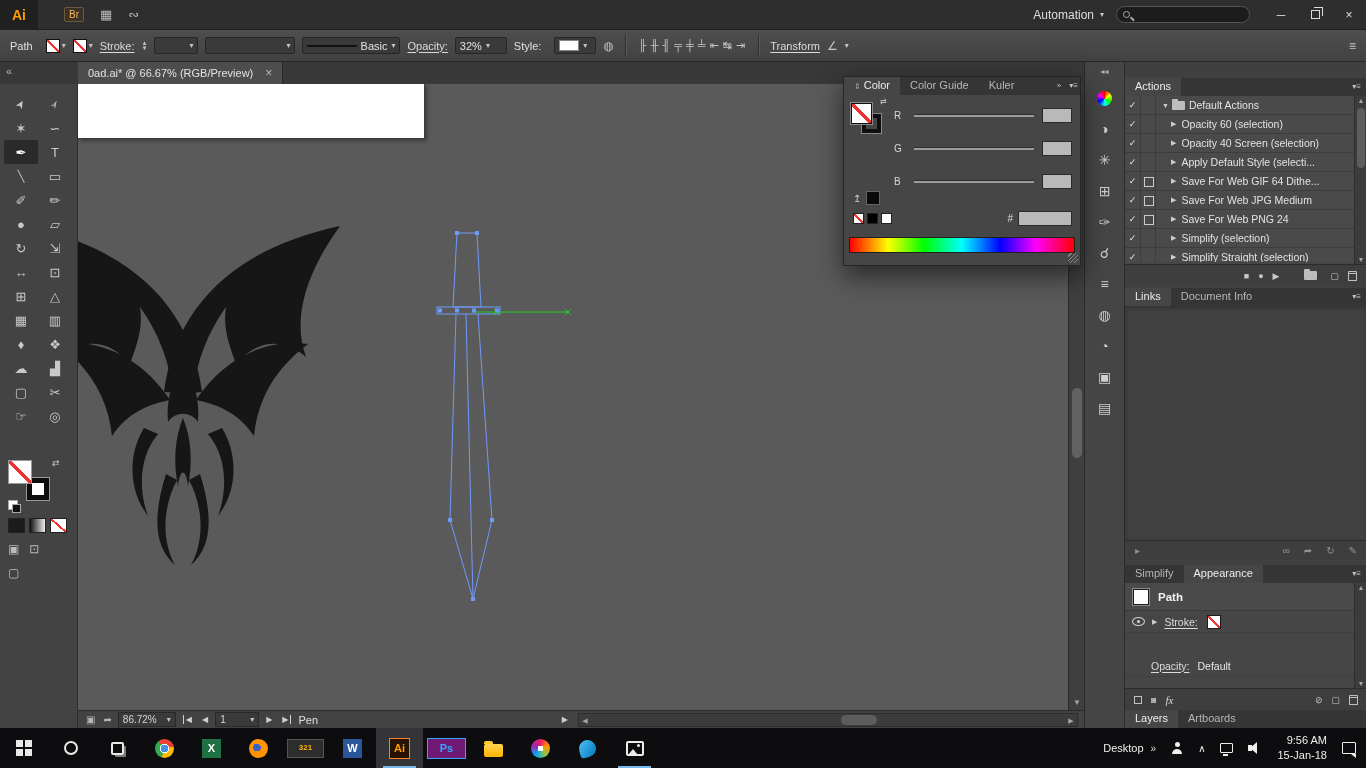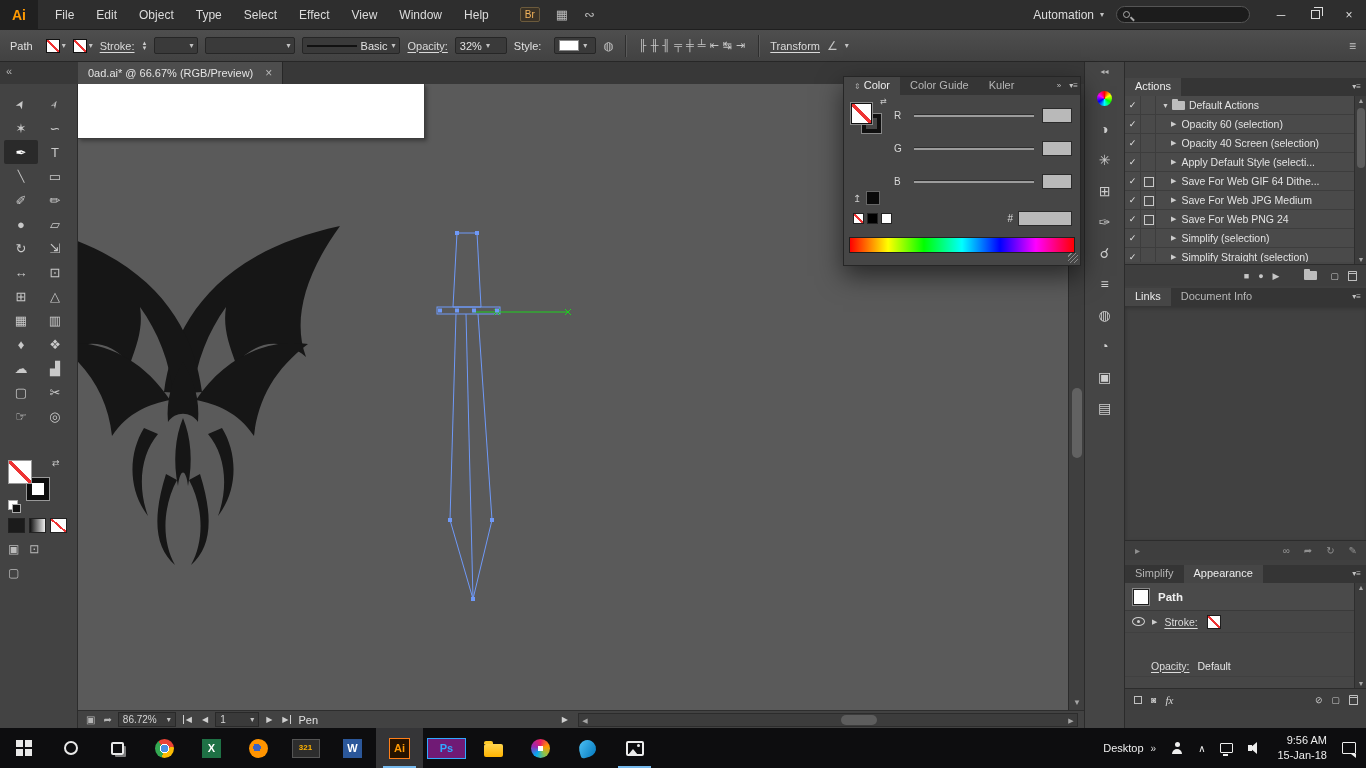--- a/index.html
+++ b/index.html
@@ -197,21 +197,21 @@
 .tb-app.active::after,.tb-app.open::after{content:"";position:absolute;left:7px;right:7px;bottom:0;height:2px;background:#76b9ed}
 .tb-ic{display:flex;align-items:center;justify-content:center}
 .tb-txt{line-height:1}
 .start .tb-ic{width:16px;height:16px;position:relative}
 .start .tb-ic::before{content:"";position:absolute;left:0;top:0;width:7px;height:7px;background:#e9e9e9;box-shadow:9px 0 #e9e9e9,0 9px #e9e9e9,9px 9px #e9e9e9}
 .cortana .tb-ic{width:14px;height:14px;border:2px solid #e9e9e9;border-radius:50%}
 .taskview .tb-ic{width:13px;height:13px;border:2px solid #e9e9e9;border-radius:2px;box-shadow:3px 3px 0 -1px rgba(233,233,233,.5)}
 .chrome .tb-ic{width:19px;height:19px;border-radius:50%;background:radial-gradient(circle,#4a90e2 0 28%,#fff 28% 37%,transparent 37%),conic-gradient(from -40deg,#ea4335 0 33%,#fbbc05 33% 66%,#34a853 66% 100%)}
 .excel .tb-ic{width:19px;height:19px;background:#1e7145;color:#fff;font-weight:bold;font-size:11px}
 .firefox .tb-ic{width:19px;height:19px;border-radius:50%;background:radial-gradient(circle at 42% 45%,#3a62c4 0 26%,transparent 26%),radial-gradient(circle,#ff9400 0 70%,#e66000 100%)}
-.mpc .tb-ic{width:28px;height:19px;background:#2d2d2d;border:1px solid #555;color:#ffb300;font-size:8px;font-weight:bold}
+.mpc .tb-ic{width:37px;height:19px;background:#2d2d2d;border:1px solid #555;color:#ffb300;font-size:8px;font-weight:bold}
 .word .tb-ic{width:19px;height:19px;background:#2b579a;color:#fff;font-weight:bold;font-size:11px}
 .illustrator .tb-ic{width:21px;height:21px;background:#261300;border:1px solid #ff7f18;color:#ff9a02;font-weight:bold;font-size:11px}
 .photoshop .tb-ic{width:39px;height:21px;background:#701a75;border:1px solid #31a8ff;color:#31a8ff;font-weight:bold;font-size:11px}
 .explorer .tb-ic{width:19px;height:13px;background:linear-gradient(#ffd54f,#ffb300);border-radius:2px;position:relative;margin-top:4px}
 .explorer .tb-ic::before{content:"";position:absolute;left:0;top:-3px;width:9px;height:3px;background:#ffca28;border-radius:2px 2px 0 0}
 .torch .tb-ic{width:19px;height:19px;border-radius:50%;background:radial-gradient(circle,#fff 0 22%,transparent 22%),conic-gradient(#e91e63,#ff9800,#8bc34a,#03a9f4,#9c27b0,#e91e63)}
 .swoosh .tb-ic{width:17px;height:17px;border-radius:50% 50% 50% 3px;background:linear-gradient(135deg,#4fc3f7,#0277bd);transform:rotate(-15deg)}
 .photos .tb-ic{width:18px;height:15px;border:2px solid #ececec;border-radius:2px;position:relative;overflow:hidden}
 .photos .tb-ic::after{content:"";position:absolute;left:0;bottom:-1px;border-left:5px solid transparent;border-right:5px solid transparent;border-bottom:6px solid #ececec}
 .photos .tb-ic::before{content:"";position:absolute;right:2px;top:1px;width:3px;height:3px;border-radius:50%;background:#ececec}
@@ -231,32 +231,20 @@
 .ac{width:14px;height:12px;border:1.5px solid #eee;border-radius:1px;position:relative;display:inline-block}
 .ac::after{content:"";position:absolute;right:-1px;bottom:-5px;border-left:5px solid transparent;border-top:4px solid #eee}
 </style>
 </head>
 <body>
 
 <div id="app" data-name="illustrator-window">
 
   <div id="menubar" data-name="menu-bar">
     <div class="ai-logo" data-name="app-logo">Ai</div>
-    <div class="menus" data-name="menu-list">
-
-    <span class="menu-item" data-name="menu-item">File</span>
-        <span class="menu-item" data-name="menu-item">Edit</span>
-        <span class="menu-item" data-name="menu-item">Object</span>
-        <span class="menu-item" data-name="menu-item">Type</span>
-        <span class="menu-item" data-name="menu-item">Select</span>
-        <span class="menu-item" data-name="menu-item">Effect</span>
-        <span class="menu-item" data-name="menu-item">View</span>
-        <span class="menu-item" data-name="menu-item">Window</span>
-        <span class="menu-item" data-name="menu-item">Help</span>
-      </div>
     <span class="br-btn" data-name="bridge-button">Br</span>
     <span class="mb-icon" data-name="arrange-documents-icon">▦</span>
     <span class="mb-icon" data-name="cs-live-icon">∾</span>
     <div class="workspace" data-name="workspace-switcher">
       <span data-name="workspace-label">Automation</span>
       <span class="dd" data-name="chevron-down-icon">▾</span>
     </div>
     <div class="searchbox" data-name="search-input">
       <span class="mag" data-name="search-icon"></span>
     </div>
@@ -693,20 +681,24 @@
         <span class="sqicon" data-name="new-stroke-icon"></span>
         <span data-name="new-effect-icon">◙</span>
         <span class="fx" data-name="fx-icon">fx</span>
         <span class="sp"></span>
         <span data-name="clear-appearance-icon">⊘</span>
         <span data-name="duplicate-item-icon">▢</span>
         <span class="trash" data-name="delete-item-icon"></span>
       </div>
     </div>
 
+    <div class="panel layersbar" data-name="layers-tab-bar">
+      <span class="ptab active" data-name="tab-layers">Layers</span>
+      <span class="ptab" data-name="tab-artboards">Artboards</span>
+    </div>
 
   </div>
 
   <div id="colorpanel" data-name="color-panel">
     <div class="phead">
       <span class="ptab active" data-name="tab-color"><i class="cicon" data-name="panel-collapse-icon">⇕</i><span>Color</span></span>
       <span class="ptab" data-name="tab-color-guide">Color Guide</span>
       <span class="ptab" data-name="tab-kuler">Kuler</span>
       <span class="pmenu" data-name="collapse-group-icon">»</span>
       <span class="pright" data-name="panel-menu-icon">▾≡</span>

